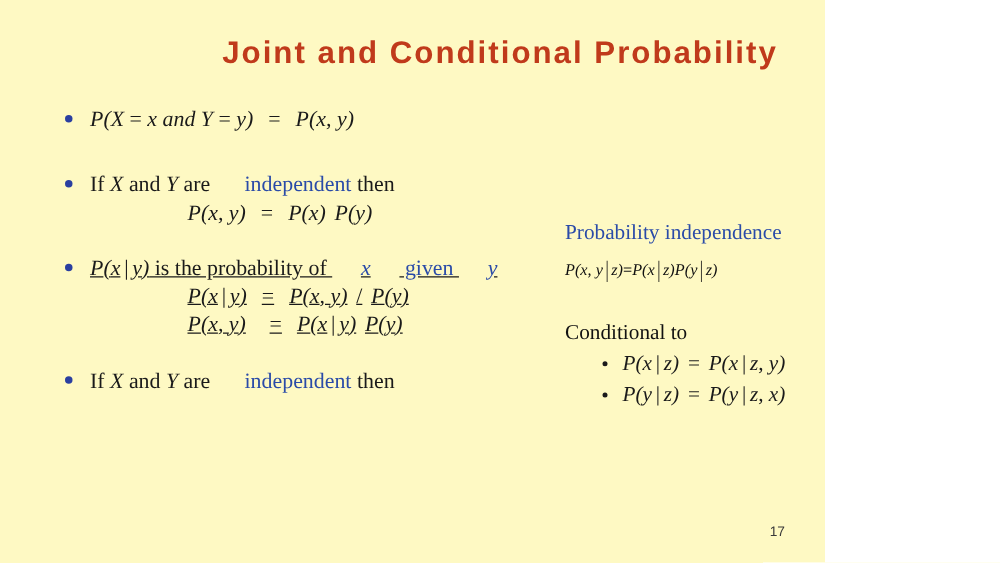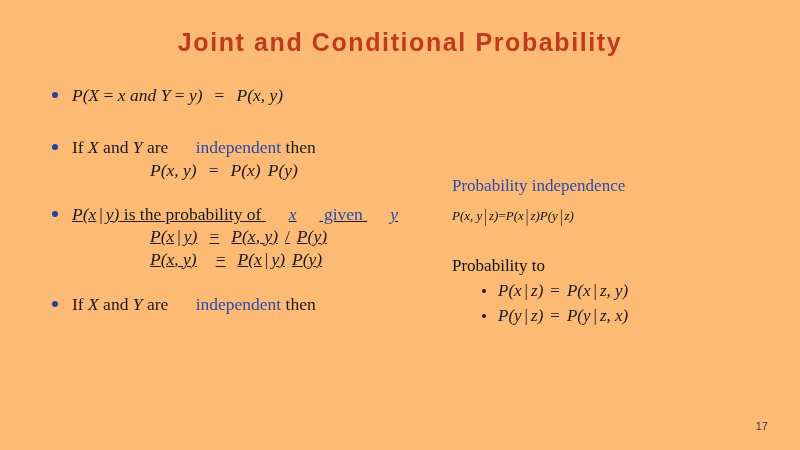--- a/index.html
+++ b/index.html
@@ -2,23 +2,23 @@
 <html><head>
 <meta charset="utf-8">
 <style>
   html, body {
     margin: 0;
     padding: 0;
     background: #ffffff;
   }
   #slide {
     position: relative;
-    width: 800px;
+    width: 660px;
     height: 450px;
-    background: #fdba74;
+    background: #fef9c3;
     overflow: hidden;
     font-family: "Liberation Serif", "DejaVu Serif", serif;
     color: #1a1a1a;
   }
 
   
   #slide-title {
     position: absolute;
     top: 28px;
     left: 0;
@@ -197,21 +197,21 @@
   </div>
 
   <div id="right-col">
 
     <div id="cond-heading">Probability independence</div>
 
     <div id="cond-eq">
       <span class="mi">P</span><span class="mi">(</span><span class="mi">x</span><span class="mi">,&nbsp;</span><span class="mi">y</span><span class="bar-tall">|</span><span class="mi">z</span><span class="mi">)</span><span class="op">=</span><span class="mi">P</span><span class="mi">(</span><span class="mi">x</span><span class="bar-tall">|</span><span class="mi">z</span><span class="mi">)</span><span class="mi">P</span><span class="mi">(</span><span class="mi">y</span><span class="bar-tall">|</span><span class="mi">z</span><span class="mi">)</span>
     </div>
 
-    <div id="equiv-heading">Probability to</div>
+    <div id="equiv-heading">Conditional to</div>
 
     <div class="sub-bullets">
       <div class="sub-bullet">
         <span class="sdot"></span>
         <span><span class="mi">P</span><span class="mi">(</span><span class="mi">x</span><span class="bar">|</span><span class="mi">z</span><span class="mi">)</span><span class="gap"></span><span class="op">=</span><span class="gap"></span><span class="mi">P</span><span class="mi">(</span><span class="mi">x</span><span class="bar">|</span><span class="mi">z</span><span class="mi">,&nbsp;</span><span class="mi">y</span><span class="mi">)</span></span>
       </div>
       <div class="sub-bullet">
         <span class="sdot"></span>
         <span><span class="mi">P</span><span class="mi">(</span><span class="mi">y</span><span class="bar">|</span><span class="mi">z</span><span class="mi">)</span><span class="gap"></span><span class="op">=</span><span class="gap"></span><span class="mi">P</span><span class="mi">(</span><span class="mi">y</span><span class="bar">|</span><span class="mi">z</span><span class="mi">,&nbsp;</span><span class="mi">x</span><span class="mi">)</span></span>
       </div>

